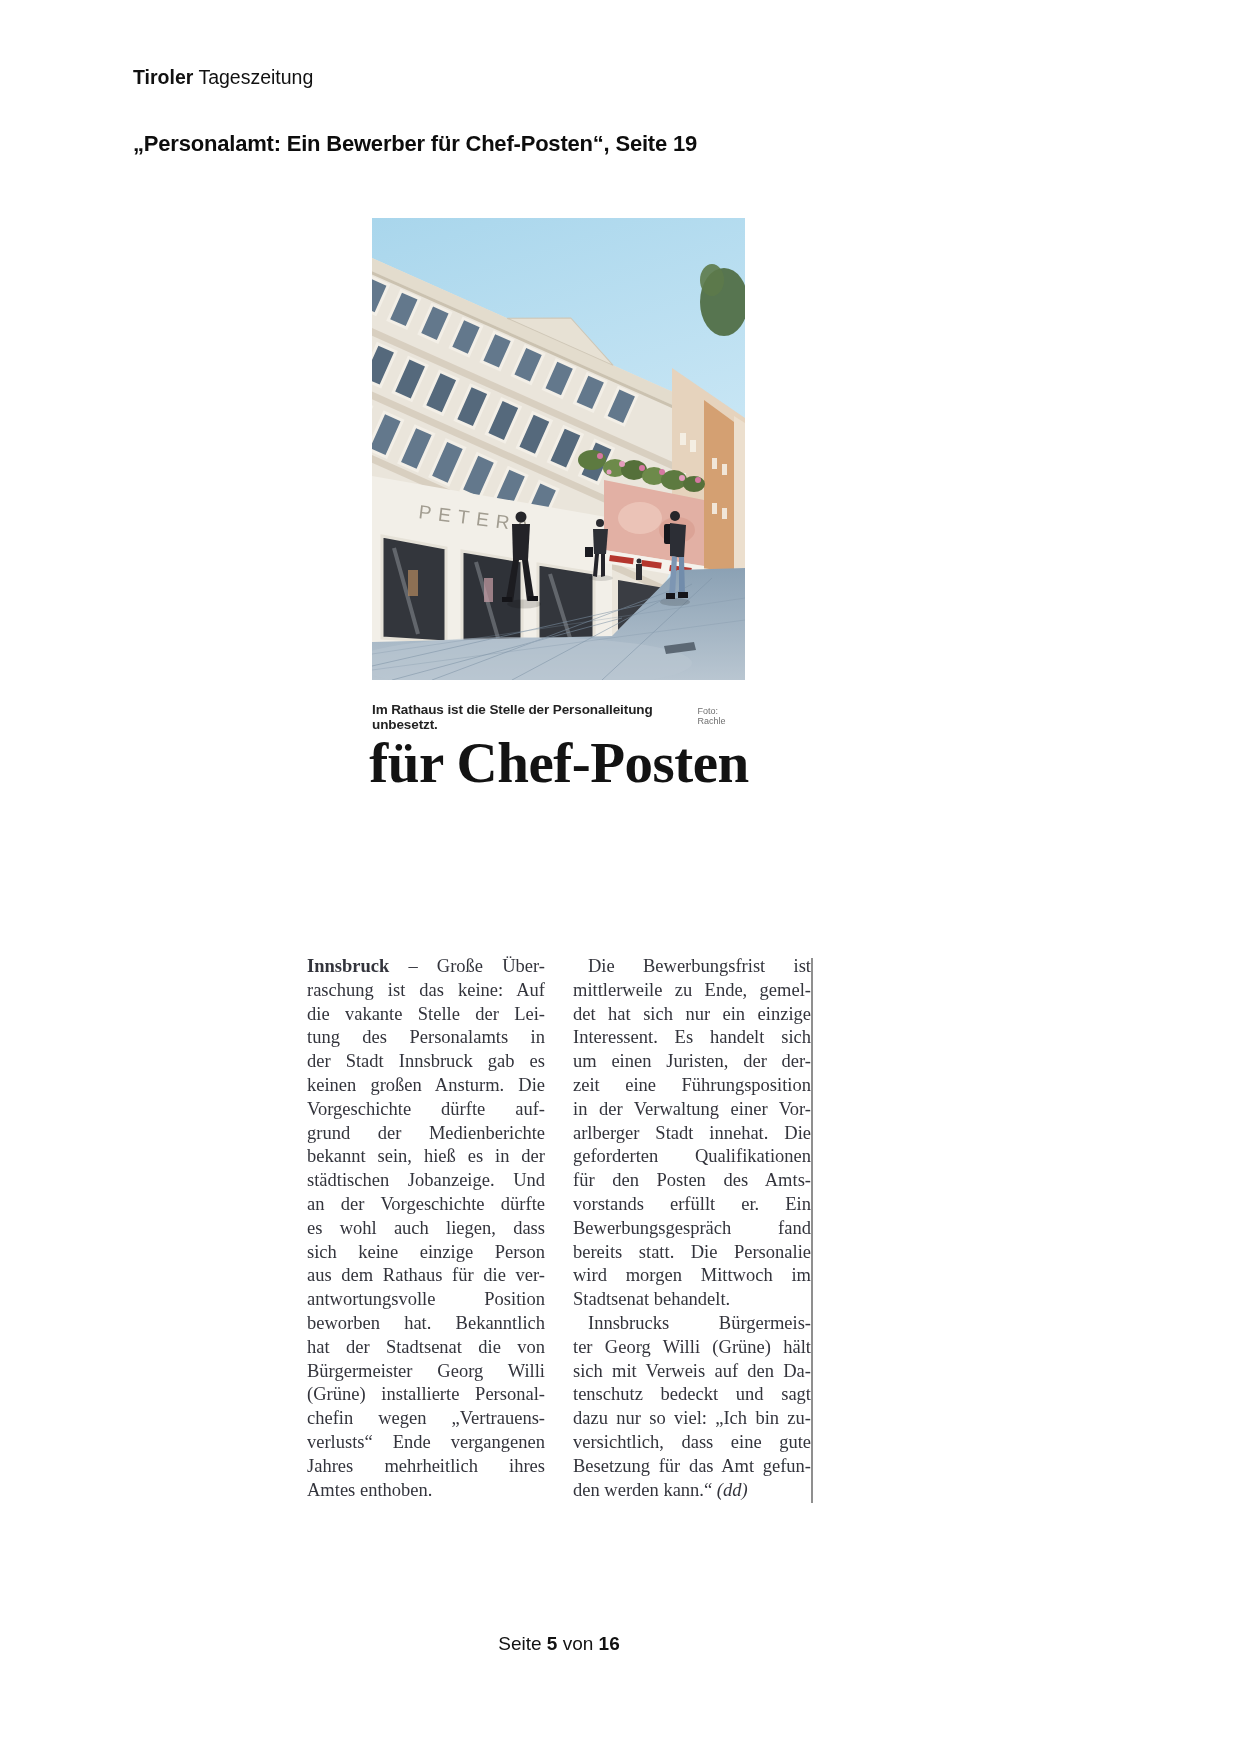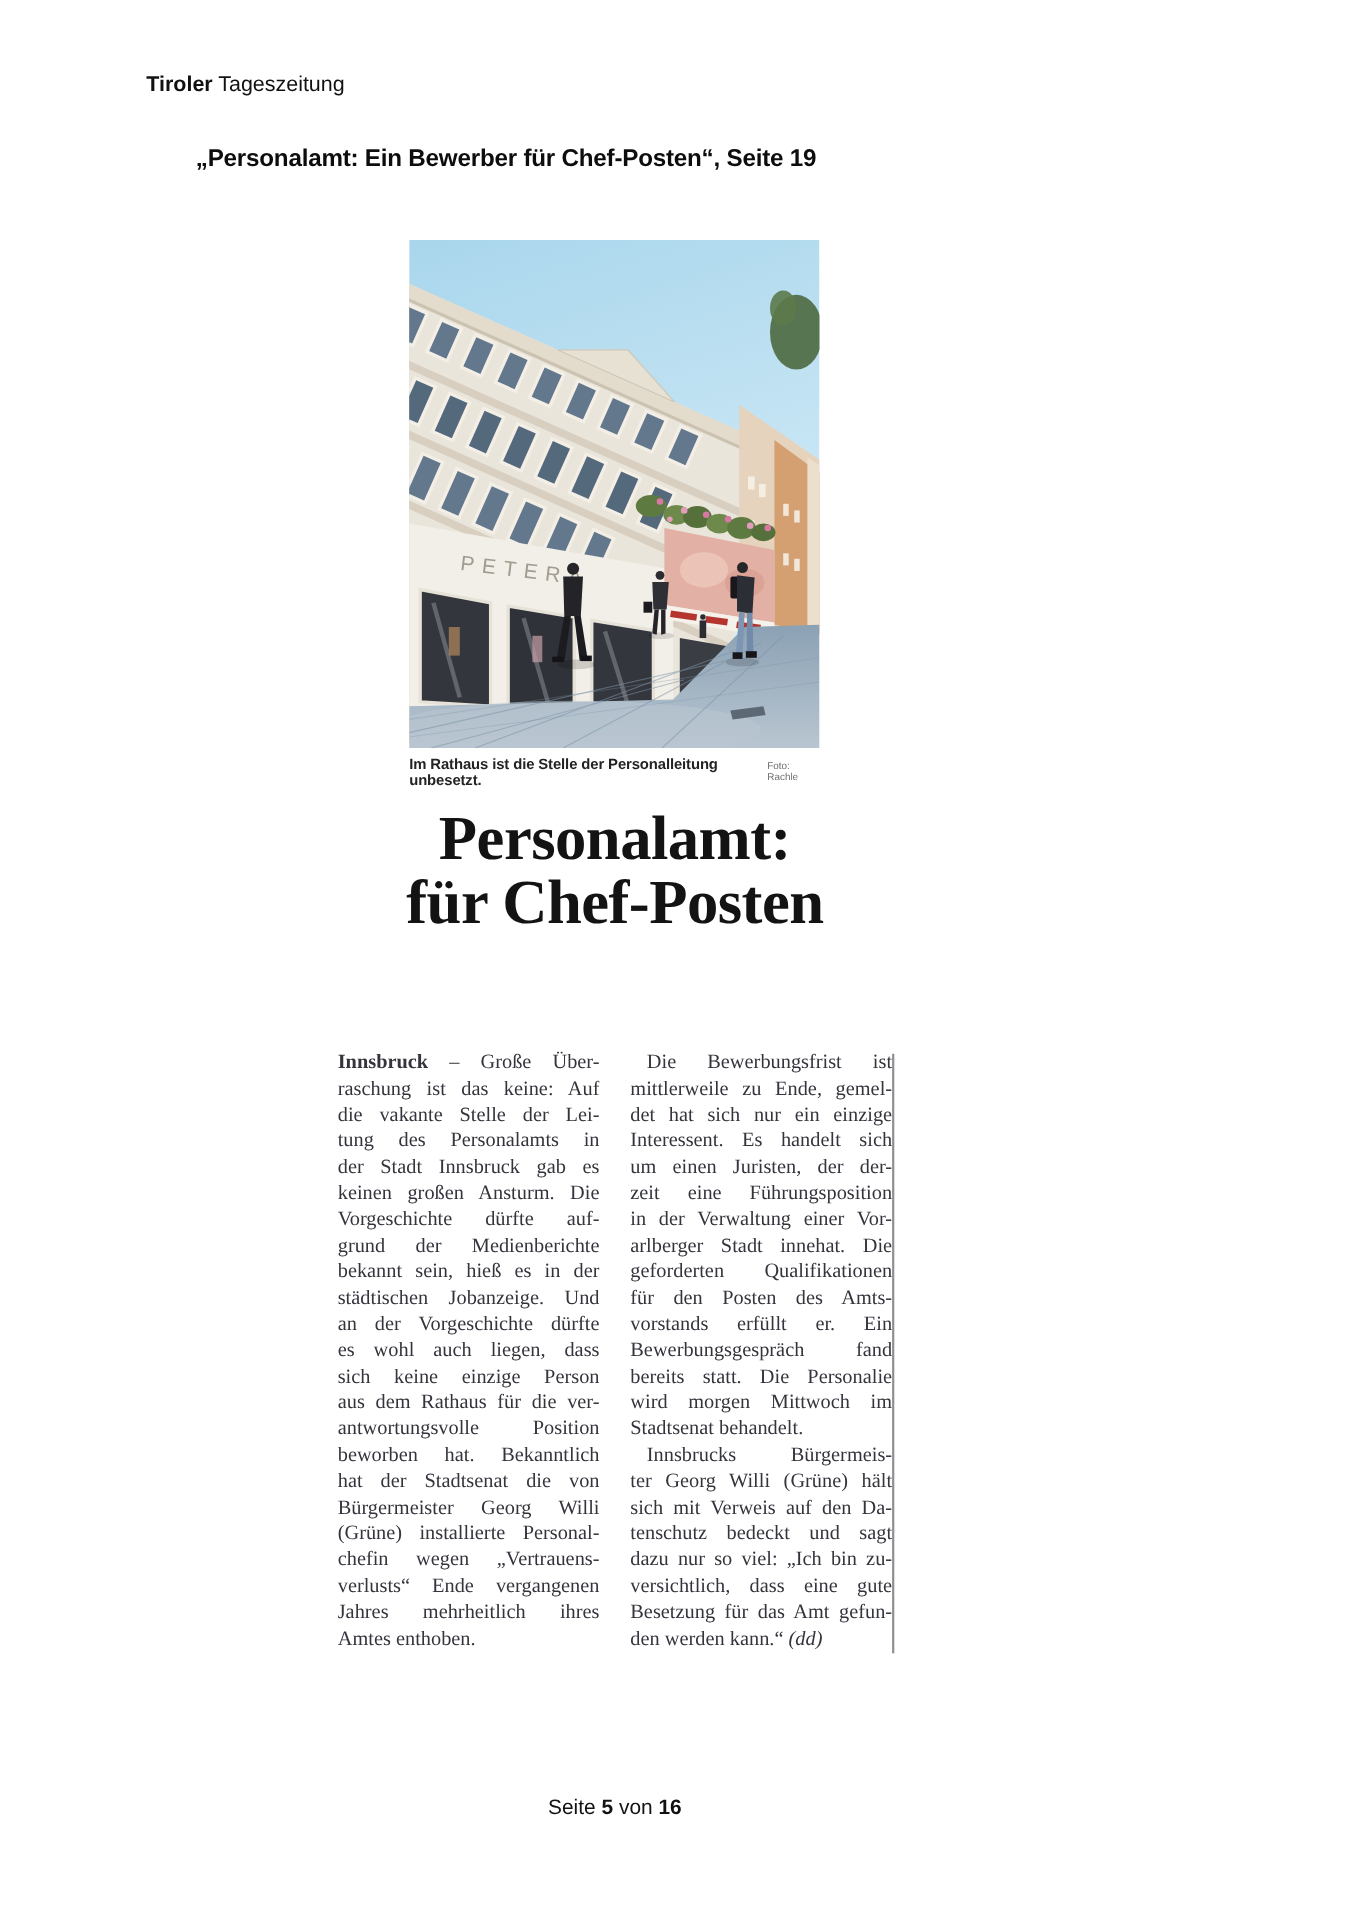--- a/index.html
+++ b/index.html
@@ -2,25 +2,25 @@
 <html><head>
 <meta charset="utf-8">
 <style>
   html,body{margin:0;padding:0;background:#ffffff;}
   .page{position:relative;width:1129px;height:1754px;background:#ffffff;
         font-family:"Liberation Sans",sans-serif;color:#1a1a1a;overflow:hidden;border-radius:31px;}
 
   .brand{position:absolute;left:133px;top:66px;font-size:19.5px;color:#111;}
   .brand b{font-weight:bold;}
 
-  .ref-title{position:absolute;left:133px;top:131px;font-size:22px;font-weight:bold;color:#0d0d0d;letter-spacing:-0.2px;margin-left:45px;}
+  .ref-title{position:absolute;left:133px;top:131px;font-size:22px;font-weight:bold;color:#0d0d0d;letter-spacing:-0.2px;}
 
   .figure{position:absolute;left:372px;top:218px;width:373px;}
   .photo{display:block;width:373px;height:462px;}
-  .caption-row{display:flex;justify-content:space-between;align-items:baseline;margin-top:7px;}
+  .caption-row{display:flex;justify-content:space-between;align-items:baseline;margin-top:22px;}
   .caption{font-size:13.5px;font-weight:bold;color:#232323;letter-spacing:-0.1px;}
   .credit{font-size:9px;color:#6f6f6f;}
 
   .headline{position:absolute;left:307px;top:734px;width:504px;text-align:center;
             font-family:"Liberation Serif","DejaVu Serif",serif;font-weight:bold;
             font-size:57px;line-height:58px;color:#131313;letter-spacing:-0.5px;}
 
   .body-cols{position:absolute;left:307px;top:956px;width:504px;display:flex;gap:28px;
              font-family:"Liberation Serif","DejaVu Serif",serif;font-size:18.5px;color:#33343c;}
   .col{width:244px;}
@@ -228,21 +228,20 @@
       </g>
     </svg>
 
     <div class="caption-row">
       <span class="caption">Im Rathaus ist die Stelle der Personalleitung unbesetzt.</span>
       <span class="credit">Foto: Rachle</span>
     </div>
   </div>
 
   <div class="headline">
-    <div>Personalamt:</div>
     <div>für Chef-Posten</div>
   </div>
 
   <div class="body-cols">
     <div class="col">
         <div class="bline"><b>Innsbruck</b> – Große Über-</div>
         <div class="bline">raschung ist das keine: Auf</div>
         <div class="bline">die vakante Stelle der Lei-</div>
         <div class="bline">tung des Personalamts in</div>
         <div class="bline">der Stadt Innsbruck gab es</div>

